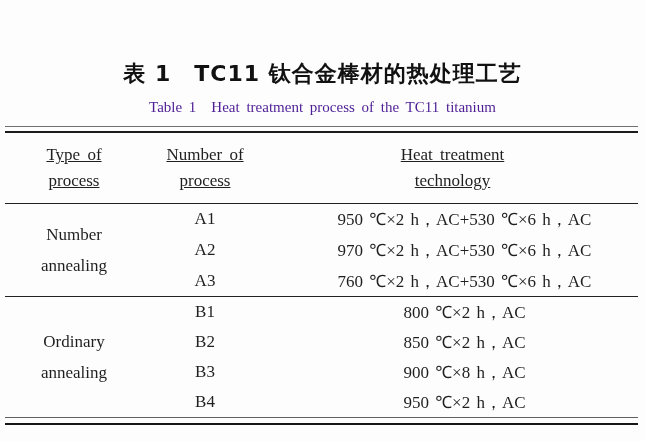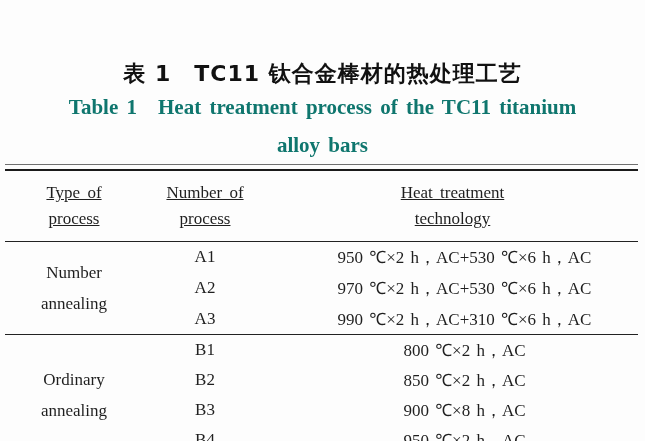--- a/index.html
+++ b/index.html
@@ -25,26 +25,26 @@
     font-family: "DejaVu Sans", sans-serif;
     font-weight: bold;
     font-size: 22px;
     line-height: 28px;
     text-align: center;
     letter-spacing: 1px;
     color: #111;
   }
   .title-en {
     font-family: "Liberation Serif", serif;
-    font-weight: bold;
-    font-size: 21px;
+    font-weight: normal;
+    font-size: 15px;
     line-height: 38px;
     text-align: center;
     word-spacing: 3px;
-    color: #0f766e;
+    color: #4c1d95;
   }
   
   .rule-top {
     margin: 0 7px 0 5px;
     height: 4px;
     border-top: 1px solid #6f6f6f;
     border-bottom: 2px solid #1b1b1b;
   }
   .rule-bottom {
     margin: 0 7px 0 5px;
@@ -98,21 +98,20 @@
     letter-spacing: 0.5px;
   }
 </style>
 </head>
 <body>
 
 <div class="page">
 
   <div class="title-zh">表 1　TC11 钛合金棒材的热处理工艺</div>
   <div class="title-en">Table 1　Heat treatment process of the TC11 titanium</div>
-  <div class="title-en">alloy bars</div>
 
   <div class="rule-top"></div>
 
   <table class="ht-table">
     <colgroup>
         <col class="c1">
         <col class="c2">
         <col class="c3">
       </colgroup>
     <thead>
@@ -140,21 +139,21 @@
         </td>
         <td>A1</td>
         <td class="tech-cell">950 ℃×2 h，AC+530 ℃×6 h，AC</td>
       </tr>
       <tr>
         <td>A2</td>
         <td class="tech-cell">970 ℃×2 h，AC+530 ℃×6 h，AC</td>
       </tr>
       <tr>
         <td>A3</td>
-        <td class="tech-cell">990 ℃×2 h，AC+310 ℃×6 h，AC</td>
+        <td class="tech-cell">760 ℃×2 h，AC+530 ℃×6 h，AC</td>
       </tr>
     </tbody>
 
     <tbody class="group-b">
       <tr>
         <td class="type-cell" rowspan="4">
           <span class="tl">Ordinary</span>
           <span class="tl">annealing</span>
         </td>
         <td>B1</td>

